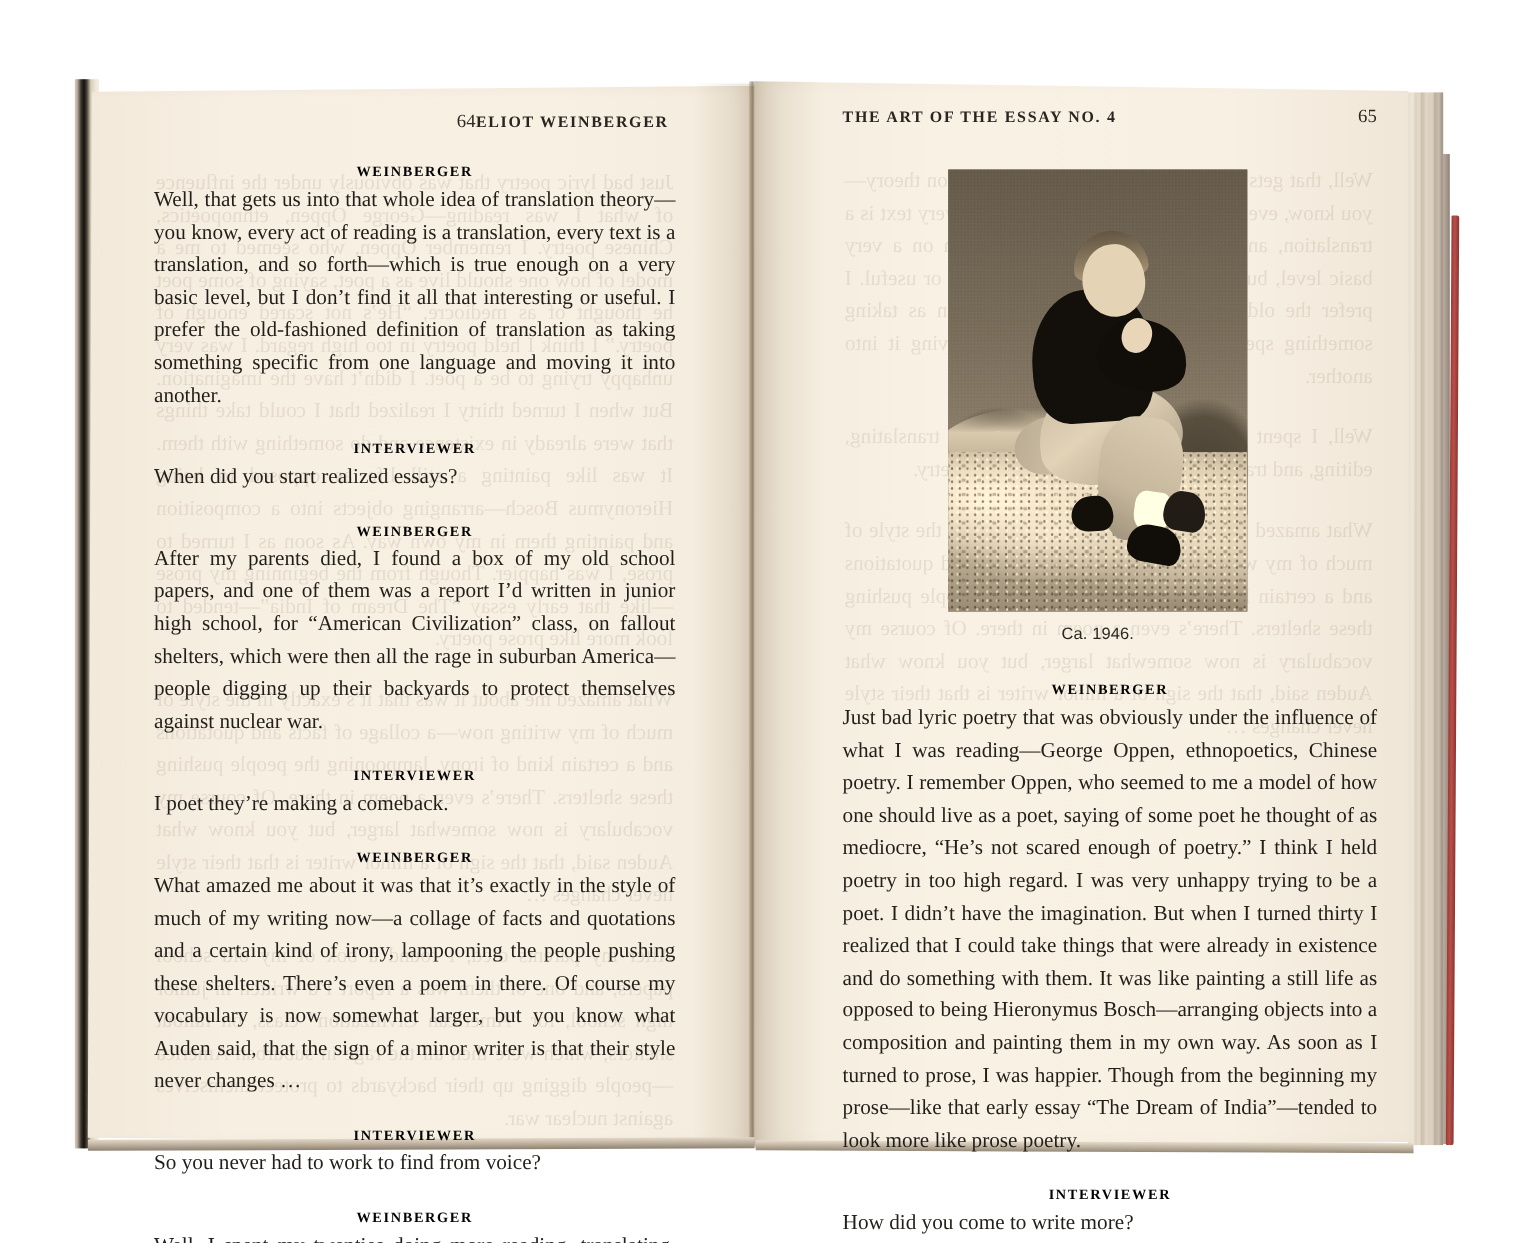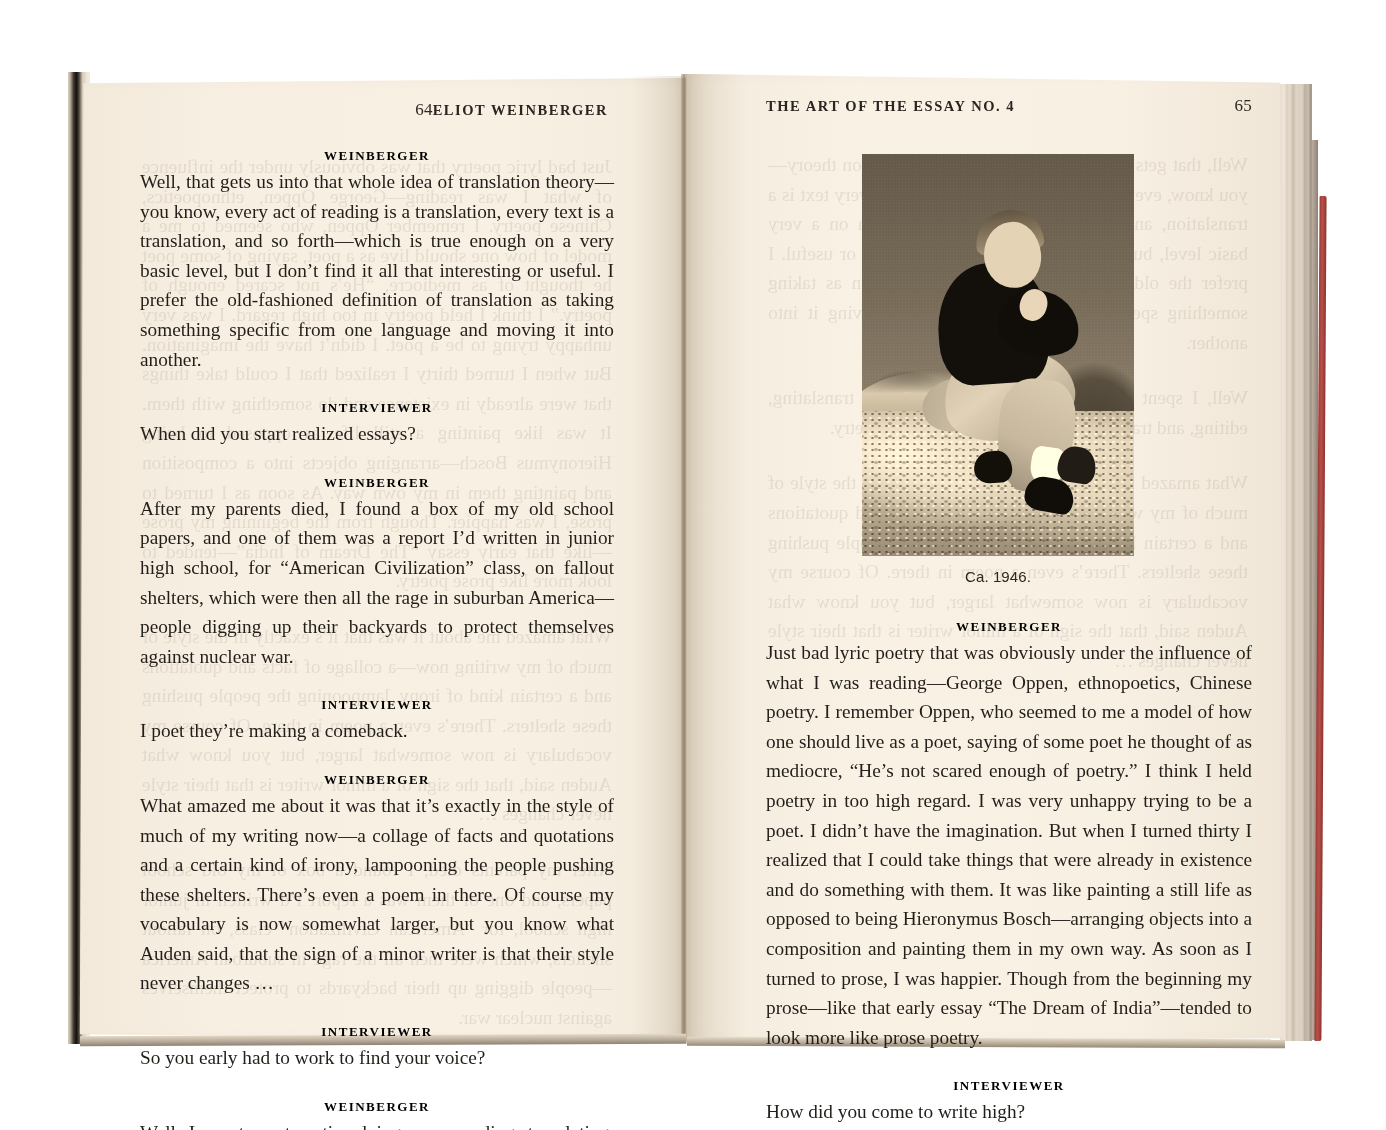--- a/index.html
+++ b/index.html
@@ -405,21 +405,21 @@
         <p class="para noj">I poet they’re making a comeback.</p>
       </div>
 
       <div class="block">
         <div class="speaker">WEINBERGER</div>
         <p class="para">What amazed me about it was that it’s exactly in the style of much of my writing now—a collage of facts and quotations and a certain kind of irony, lampooning the people pushing these shelters. There’s even a poem in there. Of course my vocabulary is now somewhat larger, but you know what Auden said, that the sign of a minor writer is that their style never changes …</p>
       </div>
 
       <div class="block">
         <div class="speaker">INTERVIEWER</div>
-        <p class="para noj">So you early had to work to find your voice?</p>
+        <p class="para noj">So you never had to work to find from voice?</p>
       </div>
 
       <div class="block">
         <div class="speaker">WEINBERGER</div>
         <p class="para">Well, I spent my twenties doing more reading, translating, editing, and traveling than writing. I wrote bad poetry.</p>
       </div>
 
     </div>
 
     <div class="content content-right">
@@ -457,19 +457,19 @@
 
       <div style="height:34px"></div>
 
       <div class="block">
         <div class="speaker">WEINBERGER</div>
         <p class="para">Just bad lyric poetry that was obviously under the influence of what I was reading—George Oppen, ethnopoetics, Chinese poetry. I remember Oppen, who seemed to me a model of how one should live as a poet, saying of some poet he thought of as mediocre, “He’s not scared enough of poetry.” I think I held poetry in too high regard. I was very unhappy trying to be a poet. I didn’t have the imagination. But when I turned thirty I realized that I could take things that were already in existence and do something with them. It was like painting a still life as opposed to being Hieronymus Bosch—arranging objects into a composition and painting them in my own way. As soon as I turned to prose, I was happier. Though from the beginning my prose—like that early essay “The Dream of India”—tended to look more like prose poetry.</p>
       </div>
 
       <div class="block">
         <div class="speaker">INTERVIEWER</div>
-        <p class="para noj">How did you come to write high?</p>
+        <p class="para noj">How did you come to write more?</p>
       </div>
 
     </div>
 
   </div>
 </div>
 
 </body></html>

